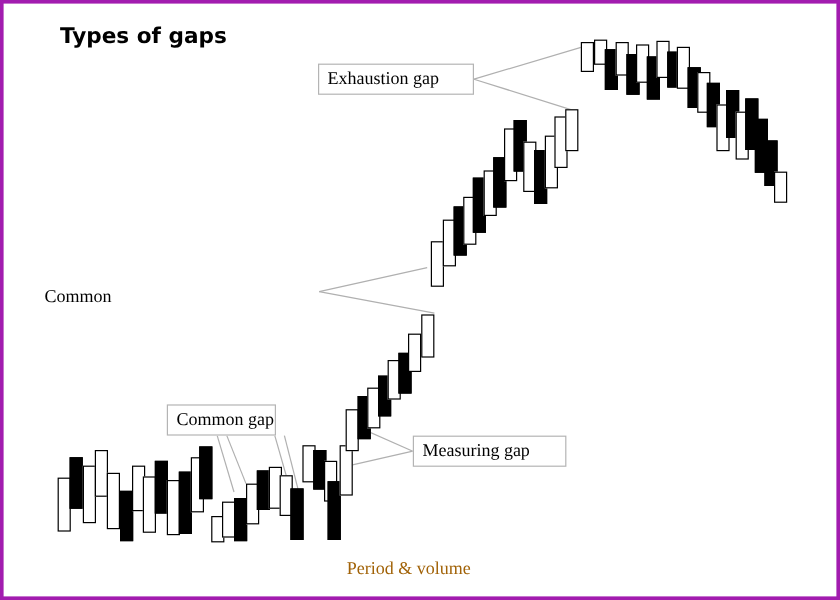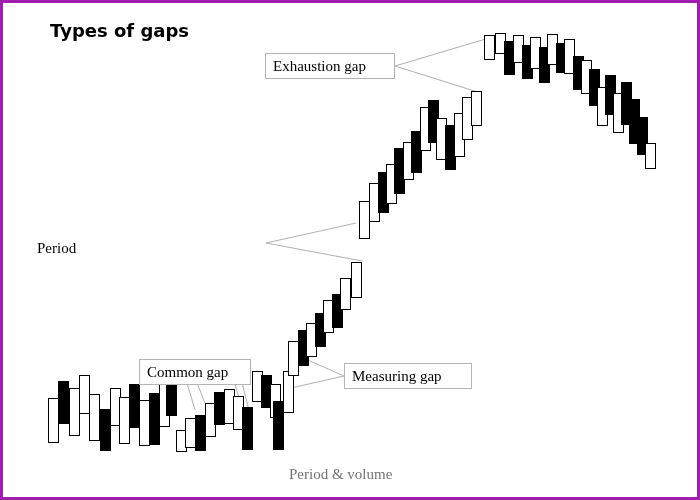--- a/index.html
+++ b/index.html
@@ -38,21 +38,21 @@
     font-size: 15px;
     color: #000000;
     white-space: nowrap;
   }
   #x-axis-label {
     position: absolute;
     left: 286px;
     top: 463px;
     font-family: "Liberation Serif", serif;
     font-size: 15px;
-    color: #737373;
+    color: #a16207;
     white-space: nowrap;
   }
   #leader-layer {
     position: absolute;
     left: 0;
     top: 0;
     width: 700px;
     height: 500px;
     pointer-events: none;
   }
@@ -88,21 +88,21 @@
     text-align: left;
   }
 </style>
 </head>
 <body>
 
 <div id="canvas">
 
   <div id="chart-title">Types of gaps</div>
 
-  <div id="y-axis-label">Period</div>
+  <div id="y-axis-label">Common</div>
   <div id="x-axis-label">Period &amp; volume</div>
 
   <svg id="leader-layer" viewBox="0 0 700 500">
       <line x1="392" y1="63" x2="486" y2="35" stroke="#b0b0b0" stroke-width="1"></line>
       <line x1="392" y1="63" x2="478" y2="90" stroke="#b0b0b0" stroke-width="1"></line>
       <line x1="263" y1="240" x2="359" y2="258" stroke="#b0b0b0" stroke-width="1"></line>
       <line x1="263" y1="240" x2="353" y2="220" stroke="#b0b0b0" stroke-width="1"></line>
       <line x1="178" y1="360" x2="192" y2="407" stroke="#b0b0b0" stroke-width="1"></line>
       <line x1="186" y1="360" x2="202" y2="400" stroke="#b0b0b0" stroke-width="1"></line>
       <line x1="226" y1="360" x2="238" y2="402" stroke="#b0b0b0" stroke-width="1"></line>
@@ -176,16 +176,16 @@
       <div class="candle up" style="left: 594px; top: 84px; width: 11px; height: 39px;"></div>
       <div class="candle down" style="left: 602px; top: 72px; width: 11px; height: 40px;"></div>
       <div class="candle up" style="left: 610px; top: 90px; width: 11px; height: 40px;"></div>
       <div class="candle down" style="left: 618px; top: 79px; width: 11px; height: 43px;"></div>
       <div class="candle down" style="left: 626px; top: 96px; width: 11px; height: 45px;"></div>
       <div class="candle down" style="left: 634px; top: 114px; width: 11px; height: 38px;"></div>
       <div class="candle up" style="left: 642px; top: 140px; width: 11px; height: 26px;"></div>
     </div>
 
   <div class="callout" id="callout-exhaustion" style="left: 262px; top: 50px; width: 130px; height: 26px;">Exhaustion gap</div>
-  <div class="callout" id="callout-common" style="left: 136px; top: 334px; width: 112px; height: 26px; margin-top: 22px;">Common gap</div>
+  <div class="callout" id="callout-common" style="left: 136px; top: 334px; width: 91px; height: 26px;">Common gap</div>
   <div class="callout" id="callout-breakaway" style="left: 341px; top: 360px; width: 128px; height: 26px;">Measuring gap</div>
 
 </div>
 
 </body></html>

